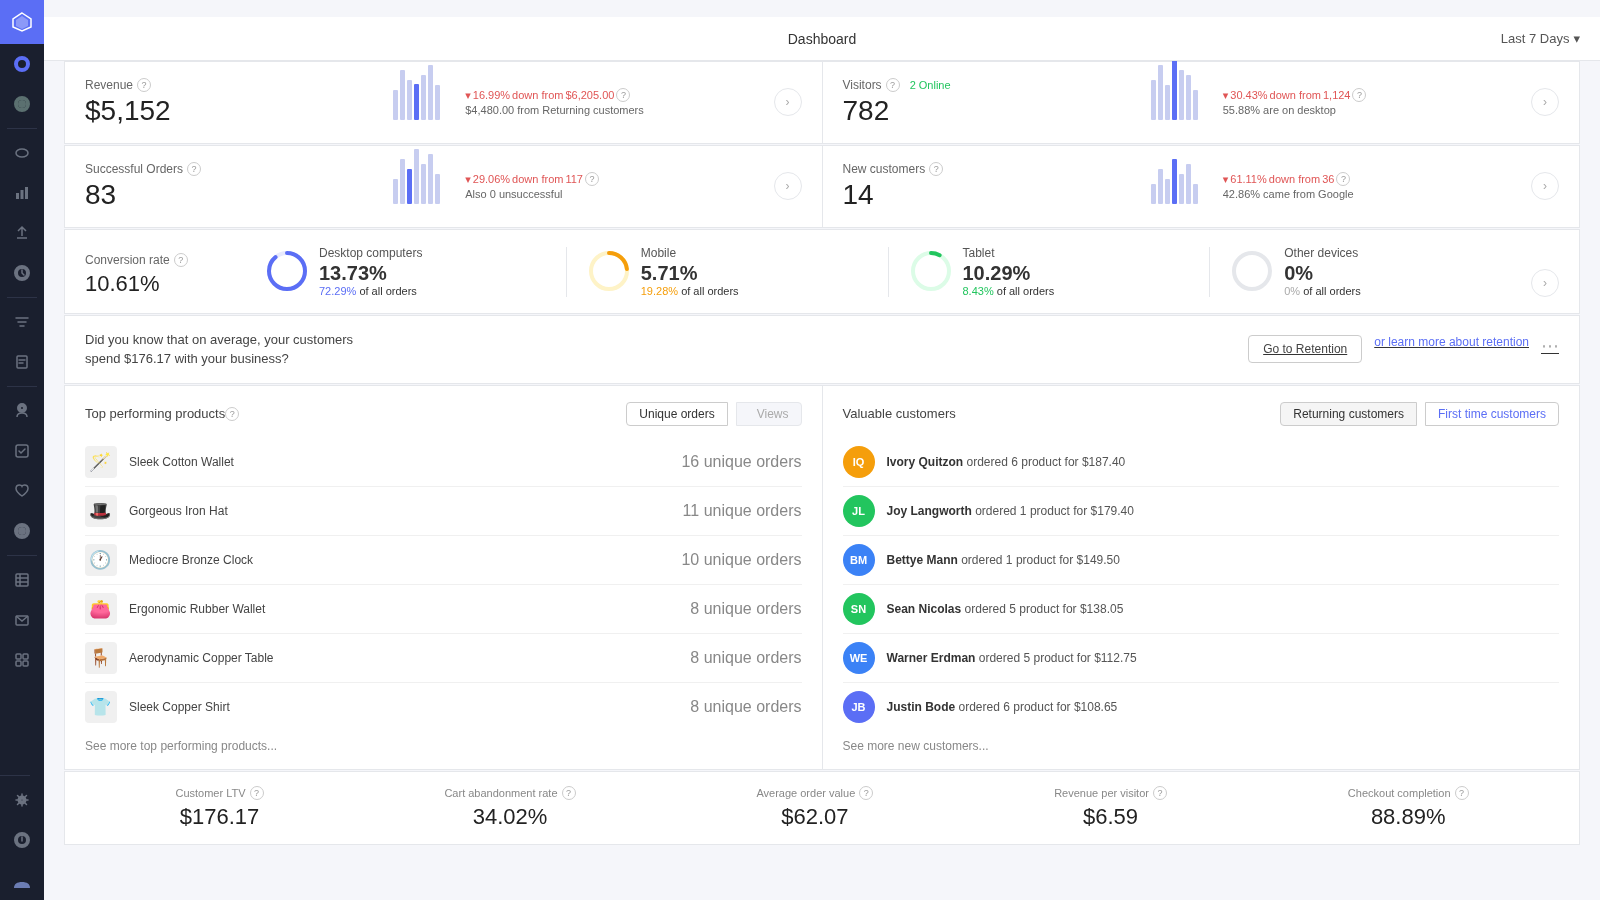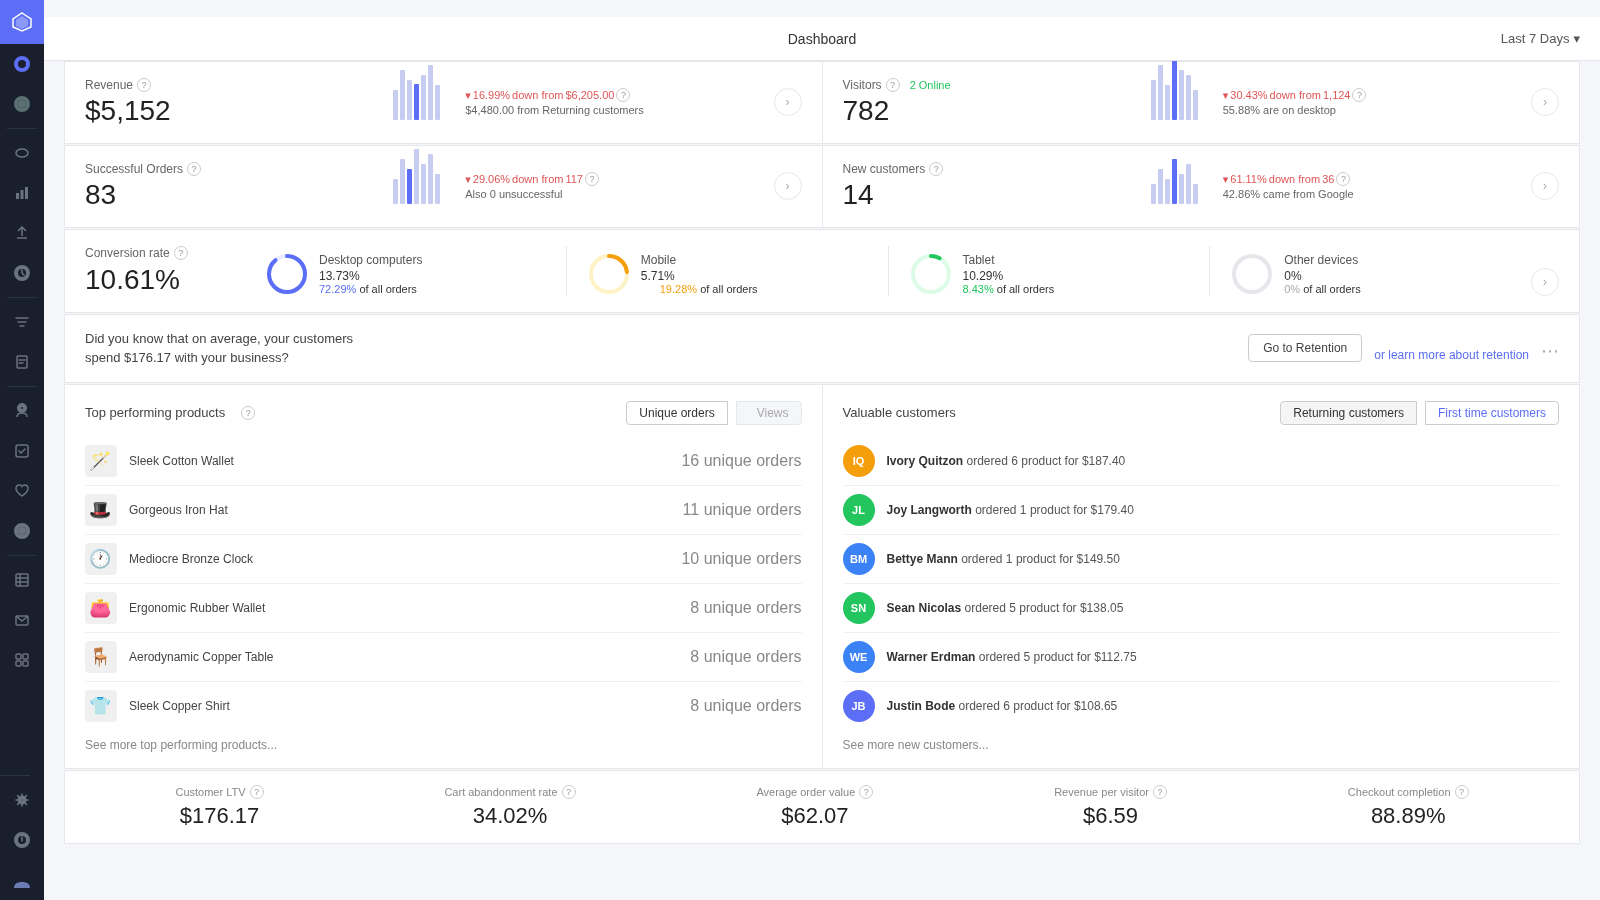--- a/index.html
+++ b/index.html
@@ -170,50 +170,50 @@
     .conversion-label-area { min-width: 160px; }
     .conversion-label {
       font-size: 12px;
       color: #666;
       display: flex;
       align-items: center;
       gap: 4px;
       margin-bottom: 4px;
     }
     .conversion-value {
-      font-size: 28px;
+      font-size: 22px;
       font-weight: 400;
       color: #222;
     }
     .device-item {
       display: flex;
       align-items: center;
       gap: 10px;
       flex: 1;
     }
     .device-info {}
     .device-name { font-size: 12px; color: #555; margin-bottom: 2px; }
-    .device-pct { font-size: 12px; font-weight: 400; color: #333; }
+    .device-pct { font-size: 20px; font-weight: 700; color: #333; }
     .device-sub { font-size: 11px; }
     .device-sub .highlight { color: #5b6ef5; }
-    .device-sub .highlight.orange { color: #f59e0b; margin-left: 19px; }
+    .device-sub .highlight.orange { color: #f59e0b; }
     .device-divider { width: 1px; height: 50px; background: #e5e7eb; }
 
     
     .retention-banner {
       background: #fff;
       border: 1px solid #e5e7eb;
       padding: 14px 20px;
       display: flex;
       align-items: center;
       justify-content: space-between;
       margin-bottom: 1px;
     }
     .retention-text { font-size: 13px; color: #444; line-height: 1.5; }
-    .retention-actions { display: flex; align-items: flex-end; gap: 12px; }
+    .retention-actions { display: flex; align-items: flex-start; gap: 12px; text-decoration: underline; }
     .btn-retention {
       border: 1px solid #ccc;
       background: #fff;
       border-radius: 4px;
       padding: 6px 14px;
       font-size: 12px;
       cursor: pointer;
       color: #444;
     }
     .retention-link { font-size: 12px; color: #5b6ef5; cursor: pointer; }
@@ -237,21 +237,21 @@
       align-items: center;
       justify-content: space-between;
       margin-bottom: 12px;
     }
     .bottom-card-title {
       font-size: 13px;
       font-weight: 500;
       color: #444;
       display: flex;
       align-items: center;
-      gap: 16px;
+      gap: 0;
     }
     .tab-group { display: flex; gap: 8px; }
     .tab-btn {
       padding: 4px 12px;
       font-size: 12px;
       border: 1px solid #e5e7eb;
       background: #f5f6fa;
       cursor: pointer;
       color: #666;
     }

